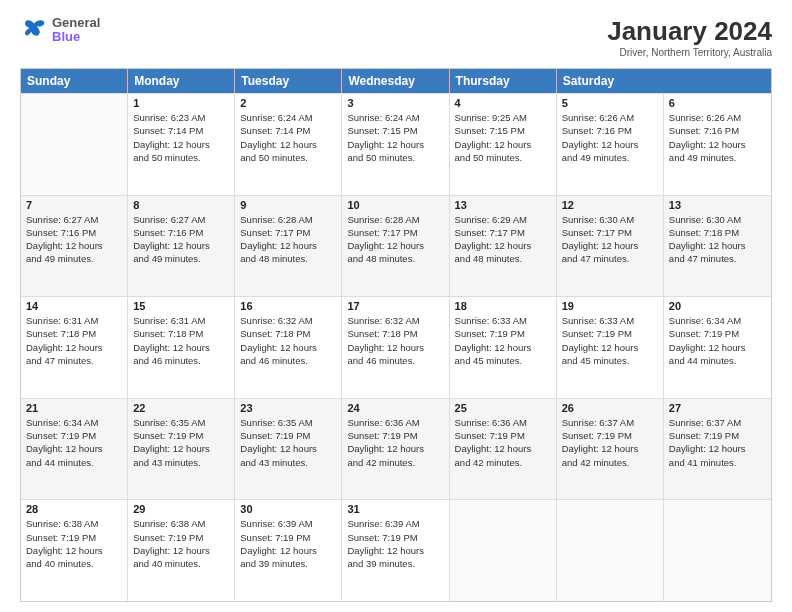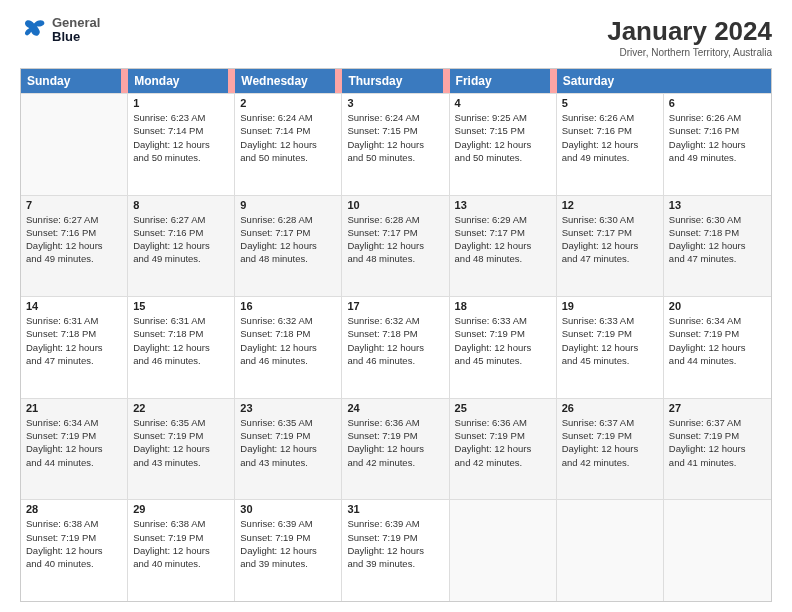--- a/index.html
+++ b/index.html
@@ -29,21 +29,21 @@
       gap: 4px;
     }
     .logo-text {
       display: flex;
       flex-direction: column;
       font-size: 13px;
       font-weight: bold;
       line-height: 1.1;
     }
     .logo-text .general { color: #555; }
-    .logo-text .blue { color: #0f172a; }
+    .logo-text .blue { color: #8b5cf6; }
     .logo-bird {
       width: 28px;
       height: 28px;
     }
     .title-block {
       text-align: right;
     }
     .title-block h1 {
       font-size: 26px;
       font-weight: bold;
@@ -64,21 +64,21 @@
       display: grid;
       grid-template-columns: repeat(7, 1fr);
       background: #3a7abf;
     }
     .cal-header-cell {
       color: #fff;
       font-size: 12px;
       font-weight: bold;
       padding: 5px 6px;
       text-align: left;
-      border-right: 7px solid #fca5a5;
+      border-right: 1px solid #fca5a5;
     }
     .cal-header-cell:last-child { border-right: none; }
     .calendar-body {
       flex: 1;
       display: flex;
       flex-direction: column;
     }
     .cal-row {
       display: grid;
       grid-template-columns: repeat(7, 1fr);
@@ -124,23 +124,23 @@
     <div class="title-block">
       <h1>January 2024</h1>
       <h2>Driver, Northern Territory, Australia</h2>
     </div>
   </div>
 
   <div class="calendar">
     <div class="calendar-header" id="cal-header">
         <div class="cal-header-cell">Sunday</div>
         <div class="cal-header-cell">Monday</div>
+        <div class="cal-header-cell">Tuesday</div>
         <div class="cal-header-cell">Wednesday</div>
         <div class="cal-header-cell">Thursday</div>
-        <div class="cal-header-cell">Friday</div>
         <div class="cal-header-cell">Saturday</div>
       </div>
     <div class="calendar-body" id="cal-body">
         <div class="cal-row">
           <div class="cal-cell empty"></div>
           <div class="cal-cell">
             <div class="day-number">1</div>
             <div class="cell-line">Sunrise: 6:23 AM</div>
             <div class="cell-line">Sunset: 7:14 PM</div>
             <div class="cell-line">Daylight: 12 hours</div>

